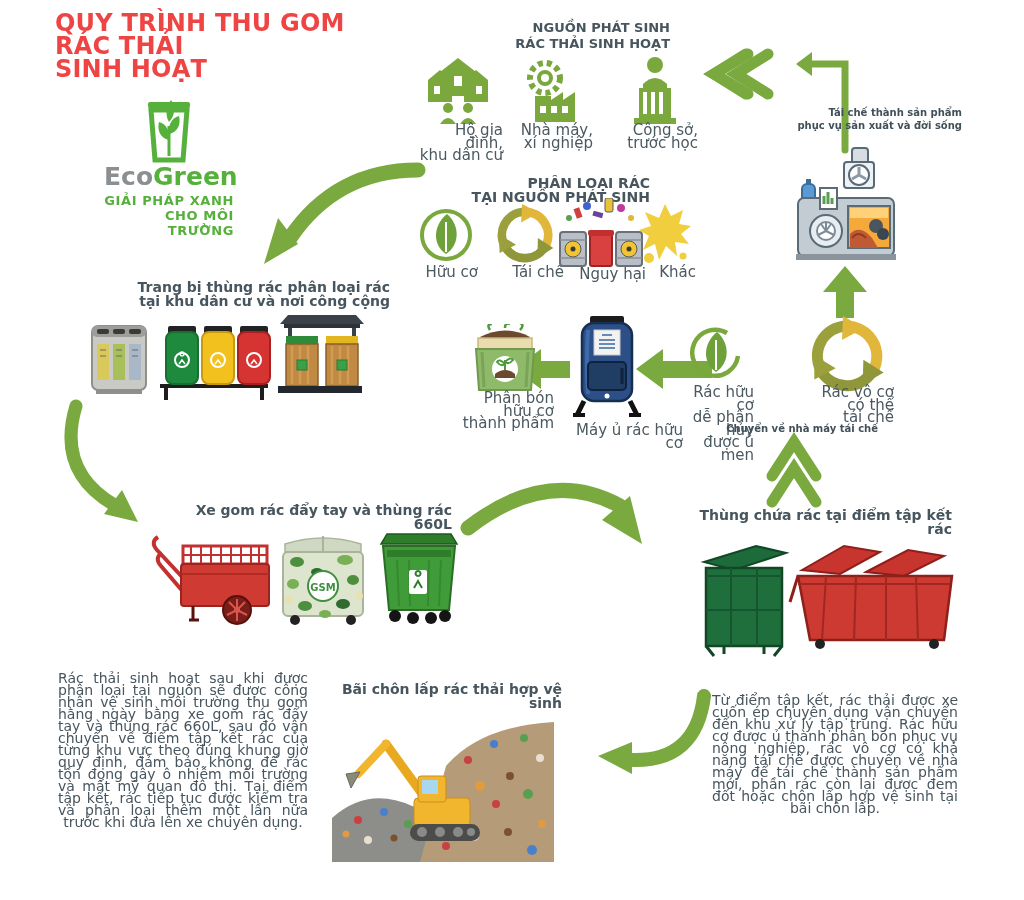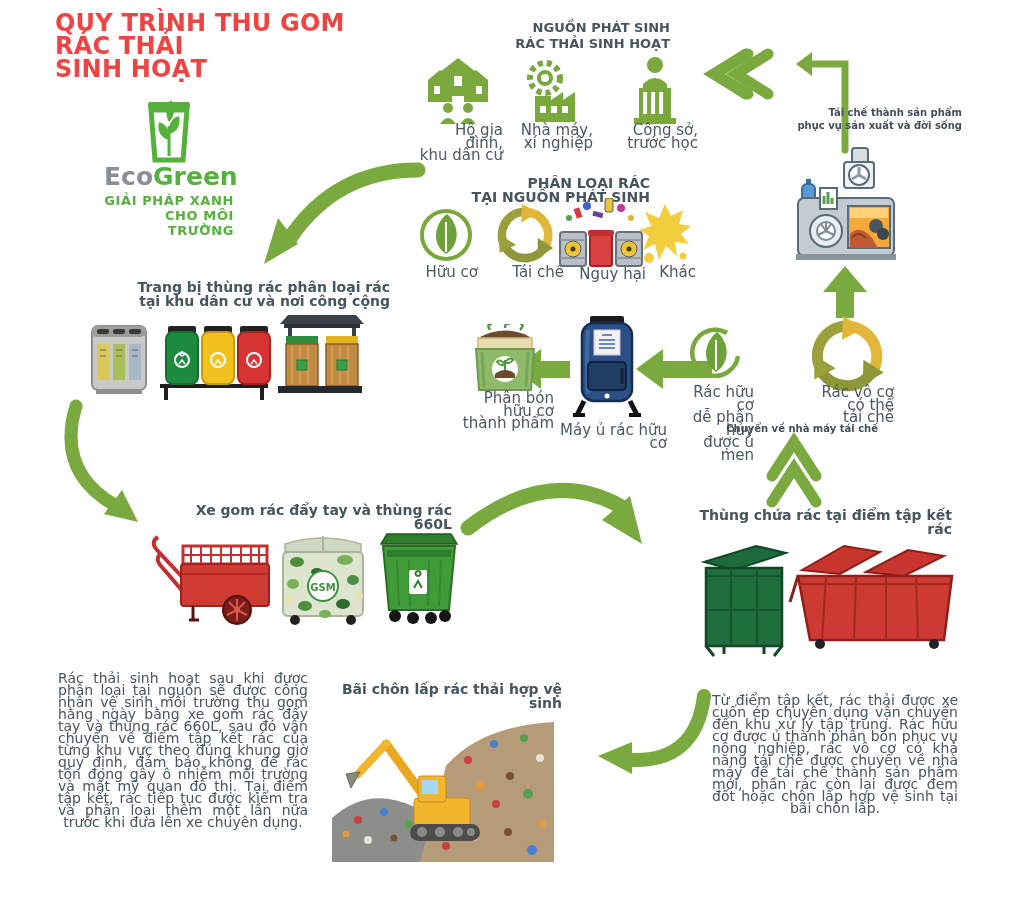--- a/index.html
+++ b/index.html
@@ -230,21 +230,21 @@
     <path d="M16,14 Q14,46 16,78" stroke="#3d6aa8" stroke-width="4" fill="none"></path>
     <rect x="22" y="14" width="26" height="25" fill="#f2f2f2" stroke="#c9c9c9"></rect>
     <path d="M30,19 h10 M27,24 h16 M27,28 h16 M27,32 h16" stroke="#3a6aa0" stroke-width="1.5"></path>
     <rect x="16" y="46" width="38" height="28" rx="4" fill="#203d63" stroke="#0f2340" stroke-width="2"></rect>
     <path d="M50,52 v16" stroke="#0f2340" stroke-width="3"></path>
     <circle cx="35" cy="80" r="2.5" fill="#fff"></circle>
     <path d="M12,85 L5,99 M58,85 L65,99" stroke="#111" stroke-width="5"></path>
     <rect x="1" y="97" width="12" height="4" fill="#111"></rect>
     <rect x="57" y="97" width="12" height="4" fill="#111"></rect>
   </svg>
-  <div class="abs ctr" style="left:545px;top:424px;width:122px;">
+  <div class="abs ctr" style="left:561px;top:424px;width:122px;">
     <div class="lbl">Máy ủ rác hữu cơ</div>
   </div>
 
   <div class="abs ctr" style="left:684px;top:322px;width:64px;">
     <svg width="58" height="62" viewBox="0 0 58 62" style="margin:0 auto;">
       <path d="M51,34 A23,23 0 1,1 40,11" fill="none" stroke="#7aa83d" stroke-width="4.5"></path>
       <path d="M29,50 C16,42 15,22 30,10 C44,22 42,42 29,50 Z" fill="#6ea13a"></path>
       <path d="M29,48 V18" stroke="#fff" stroke-width="2"></path>
     </svg>
   </div>

